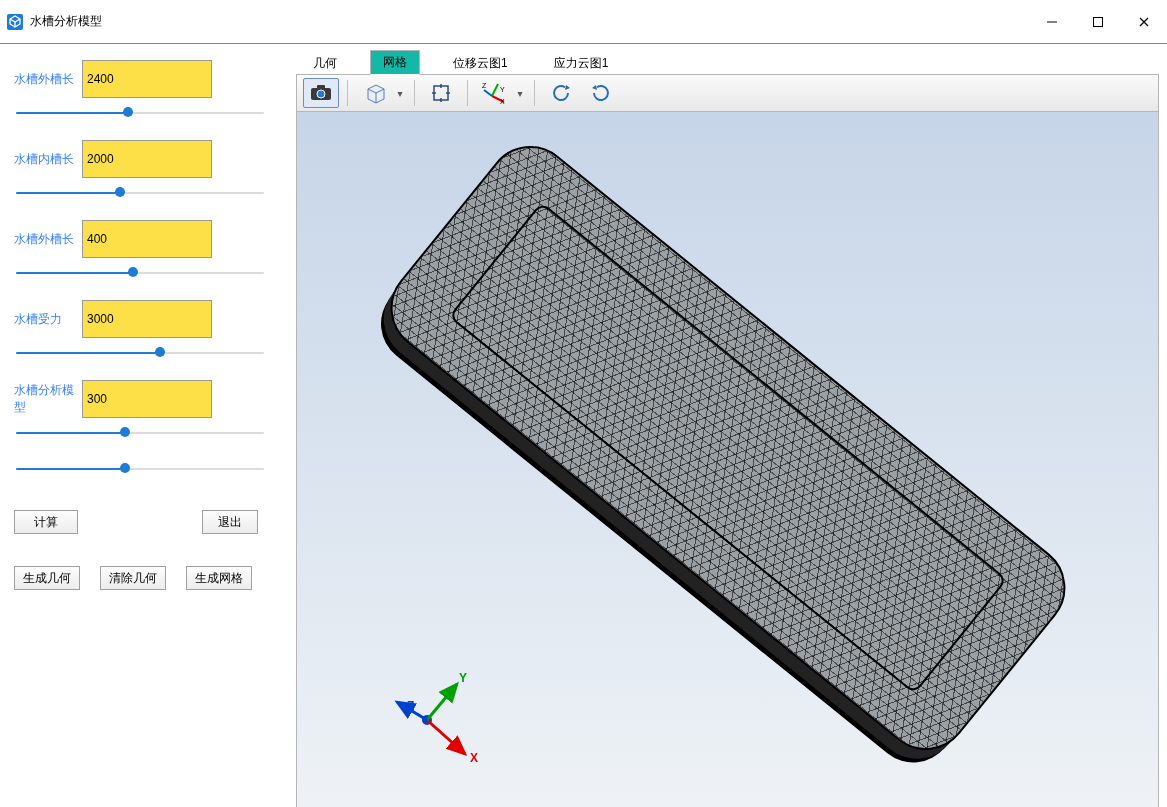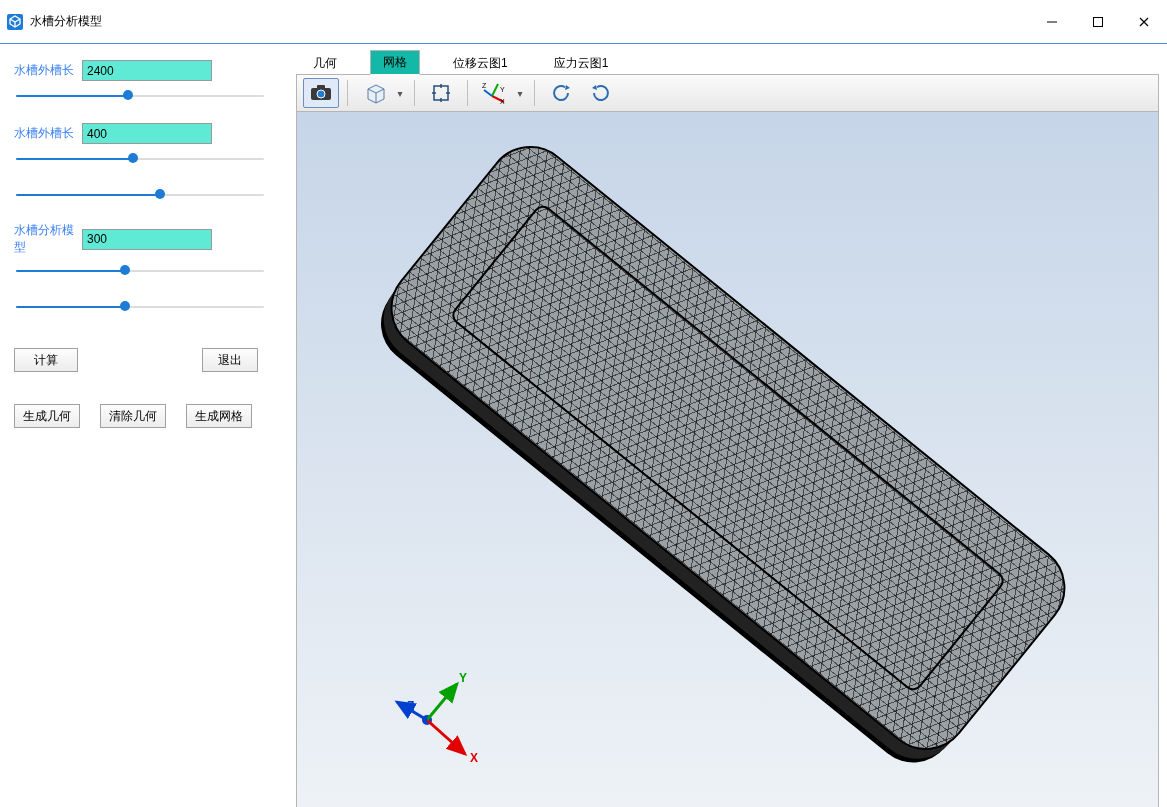--- a/index.html
+++ b/index.html
@@ -70,26 +70,26 @@
     align-items: center;
     gap: 8px;
   }
   .param-label {
     width: 60px;
     font-size: 12px;
     color: #3b82f6;
   }
   .param-input {
     width: 130px;
-    height: 21px;
+    height: 38px;
     border: 1px solid #999;
     padding: 0 4px;
     font-size: 12px;
     box-sizing: border-box;
-    background: #5eead4;
+    background: #fde047;
   }
   
   .slider {
     position: relative;
     height: 18px;
     width: 248px;
     margin-left: 2px;
   }
   .slider .track {
     position: absolute;
@@ -290,35 +290,50 @@
         <span class="param-label">水槽外槽长</span>
         <input class="param-input" value="2400" style="">
       </div>
       <div class="slider">
         <div class="track"></div>
           <div class="fill" style="width:45%"></div>
           <div class="thumb" style="left:45%"></div>
       </div>
     </div>
 
+    <div class="param-row">
+      <div class="param-head">
+        <span class="param-label">水槽内槽长</span>
+        <input class="param-input" value="2000" style="">
+      </div>
+      <div class="slider">
+        <div class="track"></div>
+          <div class="fill" style="width:42%"></div>
+          <div class="thumb" style="left:42%"></div>
+      </div>
+    </div>
 
 
     <div class="param-row">
       <div class="param-head">
         <span class="param-label">水槽外槽长</span>
         <input class="param-input" value="400" style="">
       </div>
       <div class="slider">
         <div class="track"></div>
           <div class="fill" style="width:47%"></div>
           <div class="thumb" style="left:47%"></div>
       </div>
     </div>
 
     <div class="param-row">
+      <div class="param-head">
+        <span class="param-label">水槽受力</span>
+        <input class="param-input" value="3000" style="">
+      </div>
       <div class="slider">
         <div class="track"></div>
           <div class="fill" style="width:58%"></div>
           <div class="thumb" style="left:58%"></div>
       </div>
     </div>
 
     <div class="param-row">
       <div class="param-head">
         <span class="param-label">水槽分析模型</span>

